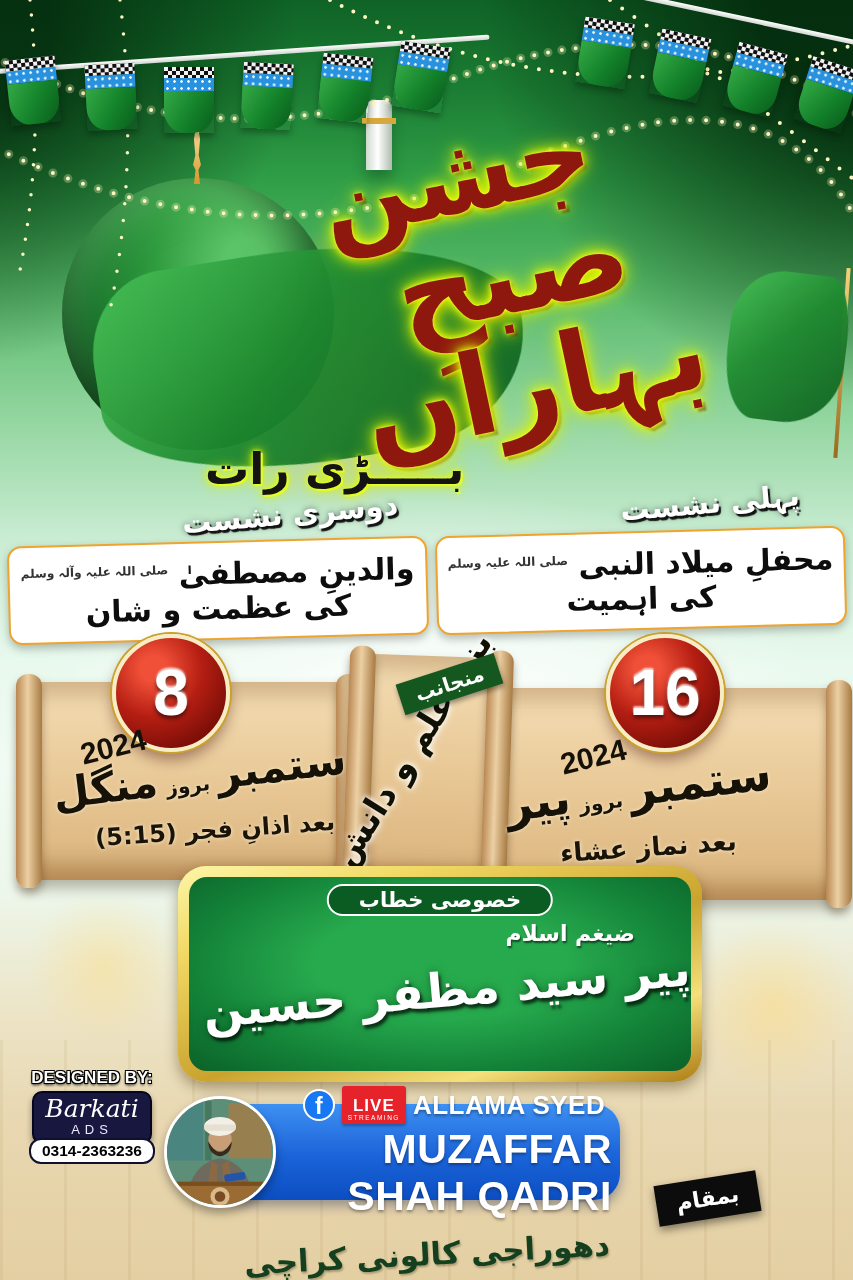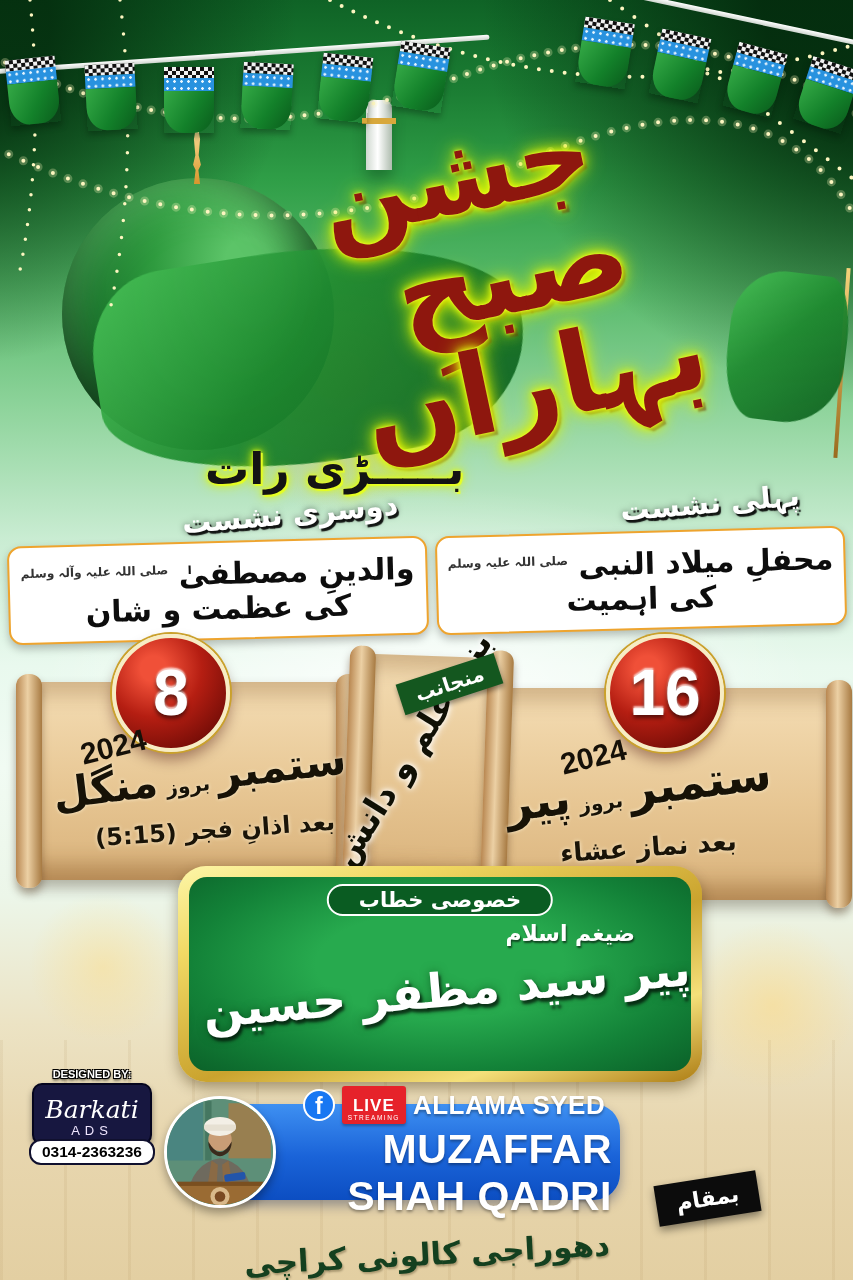--- a/index.html
+++ b/index.html
@@ -106,24 +106,24 @@
     border:2px solid #fff; border-radius:999px; padding:2px 30px; color:#fff; font-weight:bold;
     font-size:21px; direction:rtl; white-space:nowrap; }
   .honorific{ position:absolute; right:56px; top:44px; color:#fff; font-weight:bold; font-size:22px; direction:rtl;
     text-shadow:1px 2px 2px rgba(0,0,0,.6); }
   .speaker-name{ position:absolute; left:0; right:0; top:86px; text-align:center; direction:rtl; color:#fff;
     font-weight:bold; font-size:47px; transform:rotate(-5deg); white-space:nowrap;
     text-shadow:2px 4px 3px rgba(0,0,0,.65), 0 0 10px rgba(0,60,15,.5); }
   
   .designer{ position:absolute; left:26px; top:1068px; width:132px; z-index:7; text-align:center;
     font-family:"Liberation Sans", sans-serif; }
-  .designer .lbl{ color:#fff; font-weight:bold; font-size:11px;
+  .designer .lbl{ color:#fff; font-weight:bold; font-size:17px;
     text-shadow:1px 1px 0 #000,-1px 1px 0 #000,1px -1px 0 #000,-1px -1px 0 #000,0 2px 3px #000; }
   .designer .brandbox{ margin:3px auto 0; width:120px; background:#171740; border-radius:10px;
-    border:2px solid #05051e; padding:12px 0 5px; box-shadow:0 4px 6px rgba(0,0,0,.4); }
+    border:2px solid #05051e; padding:3px 0 5px; box-shadow:0 4px 6px rgba(0,0,0,.4); }
   .designer .brand{ color:#fff; font-family:"DejaVu Serif", serif; font-style:italic; font-size:25px; line-height:1; }
   .designer .brand2{ color:#efe6ff; font-size:13px; letter-spacing:5px; margin-top:1px; }
   .designer .phone{ margin:-6px auto 0; width:126px; background:#fff; border:2px solid #10102e; border-radius:12px;
     font-weight:bold; font-size:15.5px; color:#000; padding:2px 0; position:relative; }
   
   .live-banner{ position:absolute; left:222px; top:1104px; width:398px; height:96px; z-index:6;
     background:linear-gradient(180deg,#3e90f2 0%, #1a63d8 55%, #0c4ec2 100%); border-radius:26px;
     box-shadow:0 6px 12px rgba(0,20,80,.35); }
   .photo{ position:absolute; left:164px; top:1096px; width:112px; height:112px; z-index:7; border-radius:50%;
     border:3px solid #fff; overflow:hidden; box-shadow:0 5px 10px rgba(0,0,0,.35); background:#5d8f78; }

